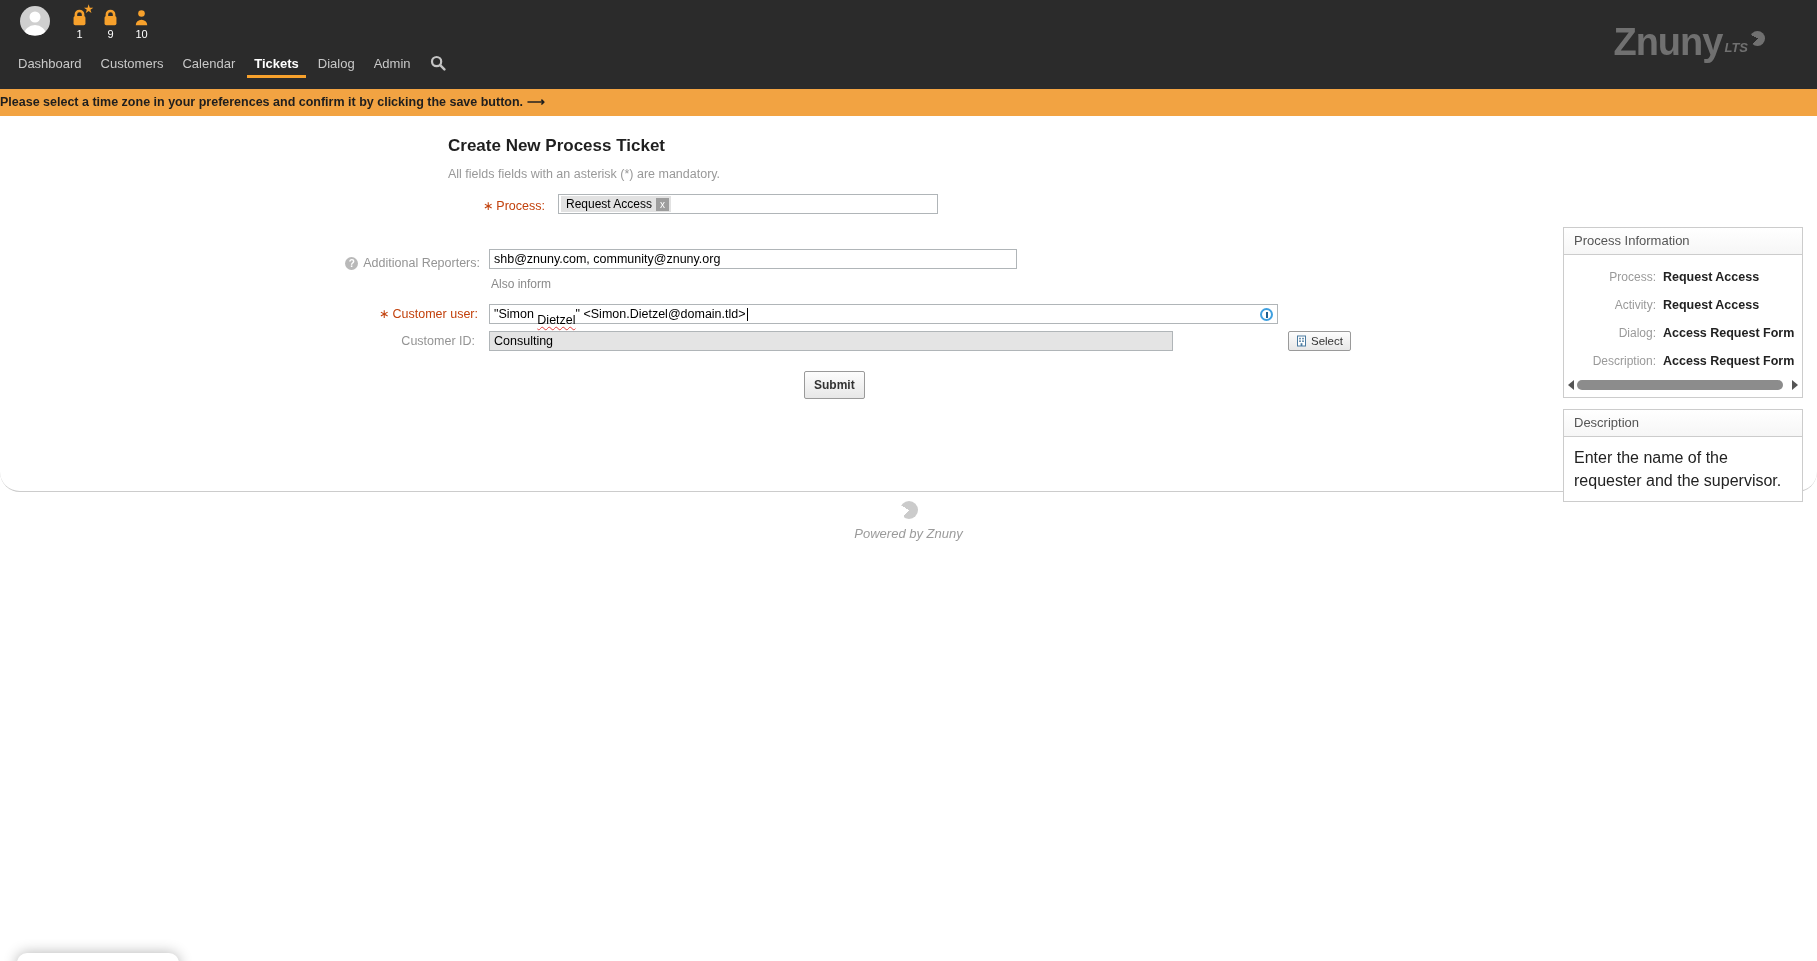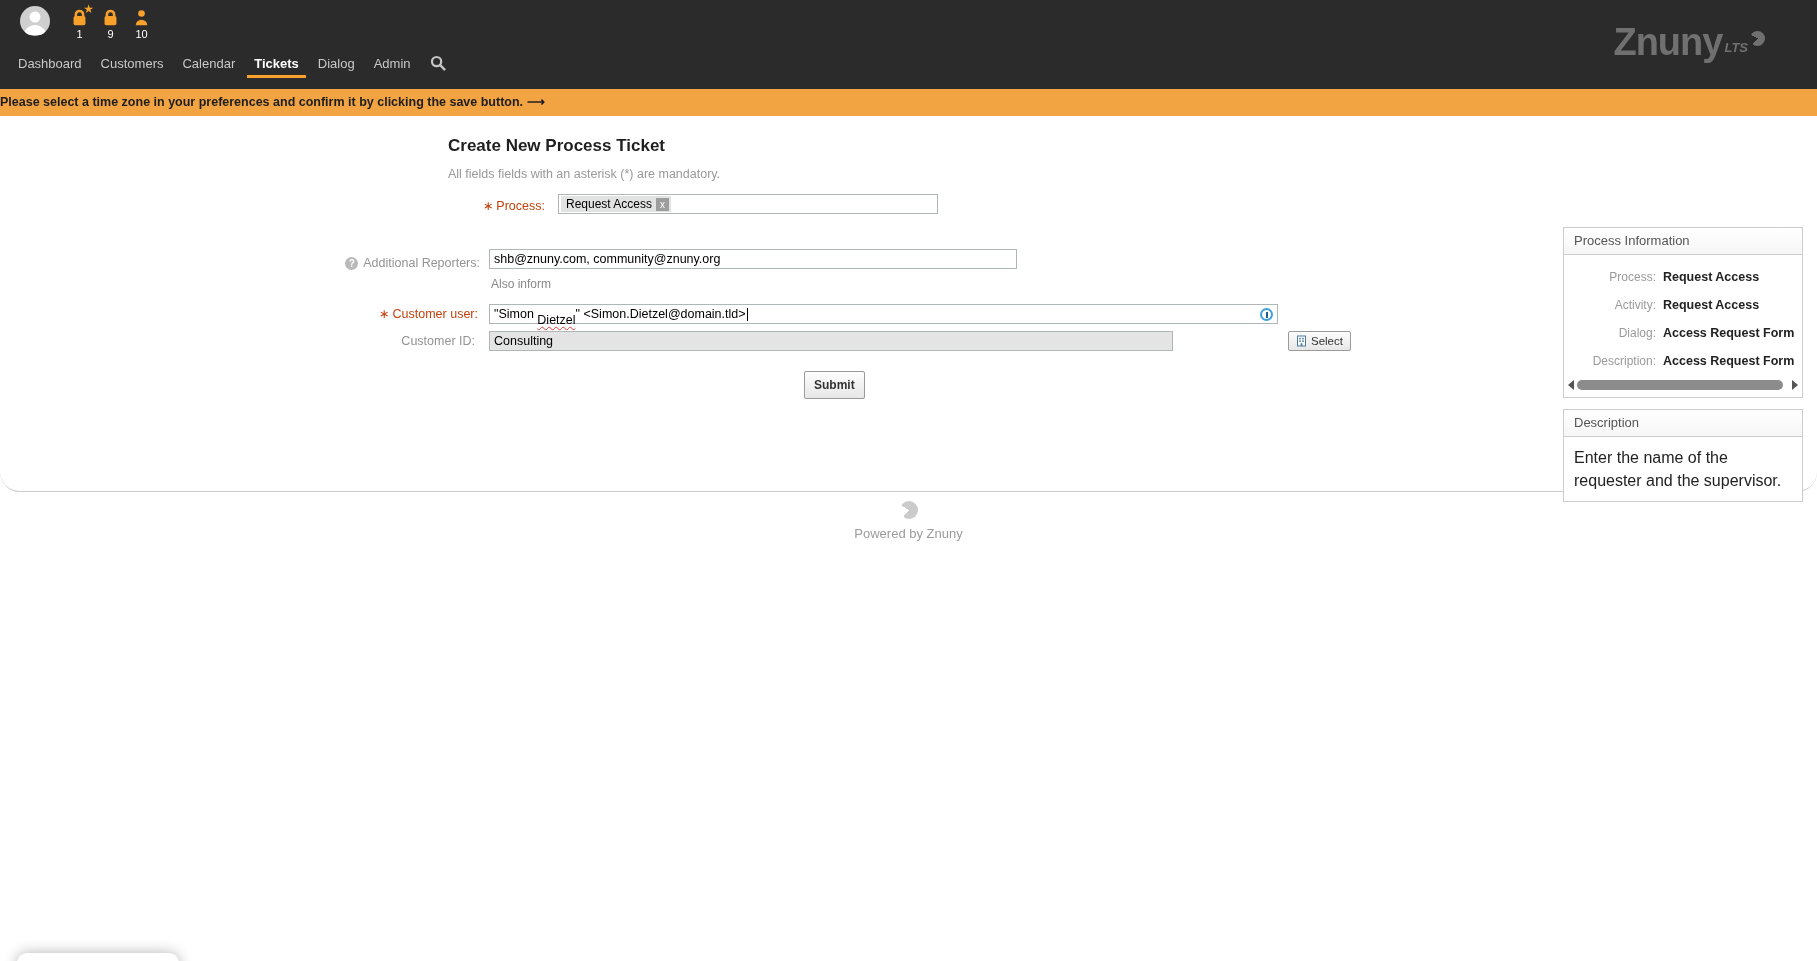--- a/index.html
+++ b/index.html
@@ -83,21 +83,21 @@
   .sb-arrow.left{border-right:6px solid #555;}
   .sb-arrow.right{border-left:6px solid #555;}
   .sb-track{flex:1;height:10px;margin:0 3px;position:relative;cursor:pointer;}
   .sb-thumb{position:absolute;left:0;top:0;height:10px;width:97%;background:#8c8c8c;border-radius:5px;cursor:grab;}
   .desc-body{padding:9px 10px;font-size:16px;color:#222;line-height:1.45;}
 
   
   .footer{position:absolute;left:0;top:497px;width:1817px;text-align:center;}
   .footer .pac{width:18px;height:18px;border-radius:50%;margin:4px auto 7px;
                background:conic-gradient(from 300deg,#cbcbcb 0 280deg,transparent 280deg 360deg);}
-  .footer .powered{font-size:13px;color:#9b9b9b;cursor:pointer;}
+  .footer .powered{font-size:13px;color:#9b9b9b;cursor:pointer;font-style:italic;}
 
   
   .popup{position:absolute;left:17px;top:953px;width:162px;height:30px;background:#fff;
          border-radius:10px;box-shadow:0 0 14px rgba(0,0,0,0.30);}
 </style>
 </head>
 <body>
 
 <div class="screen">
 

